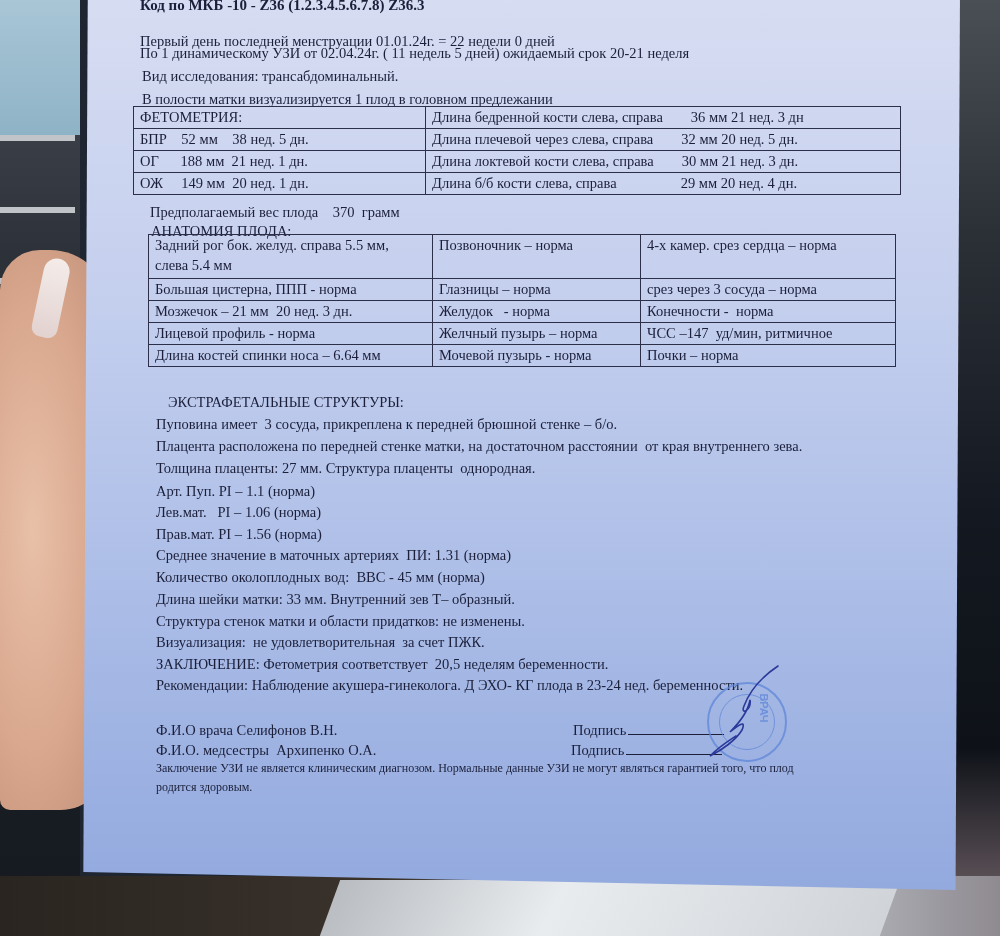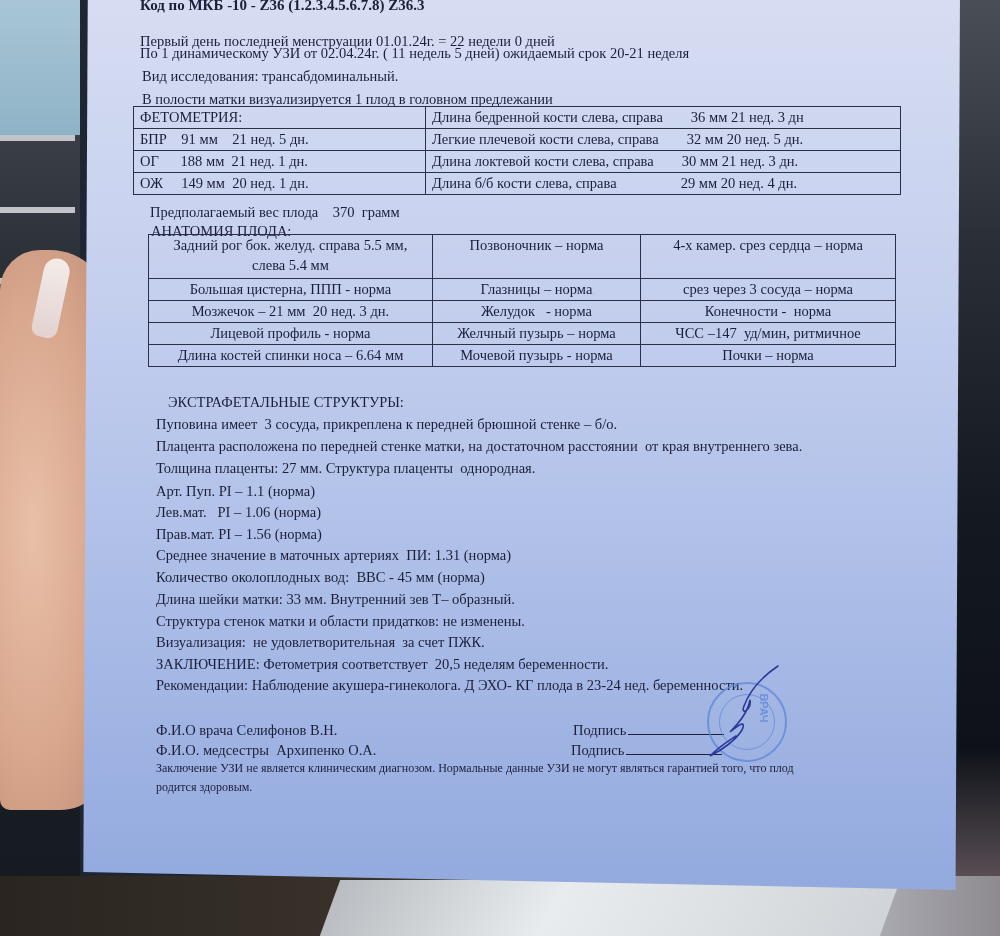--- a/index.html
+++ b/index.html
@@ -53,21 +53,21 @@
     table.grid td {
       border: 1.3px solid #2c2f48;
       padding: 0 6px;
       font-size: 14.5px;
       line-height: 20px;
       vertical-align: top;
       white-space: nowrap;
     }
     .fet td { height: 22px; }
     .val { padding-left: 16px; }
-    .ana td { height: 22px; text-align: center; }
+    .ana td { height: 22px; }
 
     .sig-line { display: inline-block; width: 96px; border-bottom: 1.3px solid #1b1f3a; margin-left: 2px; height: 14px; vertical-align: baseline; }
     .small { font-size: 12px; line-height: 15px; }
 
     .stamp {
       position: absolute; left: 707px; top: 682px; width: 80px; height: 80px;
       border: 2px solid #5e86d8; border-radius: 50%; opacity: .75;
     }
     .stamp-inner {
       position: absolute; left: 10px; top: 10px; width: 56px; height: 56px;
@@ -108,22 +108,22 @@
   <div class="line" style="left:142px;top:67px">Вид исследования: трансабдоминальный.</div>
   <div class="line" style="left:142px;top:90px">В полости матки визуализируется  1  плод в головном предлежании</div>
 
   <table class="grid fet" style="left:133px;top:106px;width:768px">
     <tbody>
         <tr>
       <td style="width:292px">ФЕТОМЕТРИЯ:</td>
       <td><span>Длина бедренной кости слева, справа</span><span class="val" style="padding-left:28px">36 мм  21 нед. 3 дн</span></td>
     </tr>
     <tr>
-      <td style="white-space:pre">БПР    91 мм    21 нед. 5 дн.</td>
-      <td><span>Легкие плечевой кости слева, справа</span><span class="val" style="padding-left:28px">32 мм  20 нед. 5 дн.</span></td>
+      <td style="white-space:pre">БПР    52 мм    38 нед. 5 дн.</td>
+      <td><span>Длина плечевой через слева, справа</span><span class="val" style="padding-left:28px">32 мм  20 нед. 5 дн.</span></td>
     </tr>
     <tr>
       <td style="white-space:pre">ОГ      188 мм  21 нед. 1 дн.</td>
       <td><span>Длина локтевой кости слева, справа</span><span class="val" style="padding-left:28px">30 мм  21 нед. 3 дн.</span></td>
     </tr>
     <tr>
       <td style="white-space:pre">ОЖ     149 мм  20 нед. 1 дн.</td>
       <td><span>Длина б/б кости слева, справа</span><span class="val" style="padding-left:64px">29 мм  20 нед.  4 дн.</span></td>
     </tr>
   </tbody>

